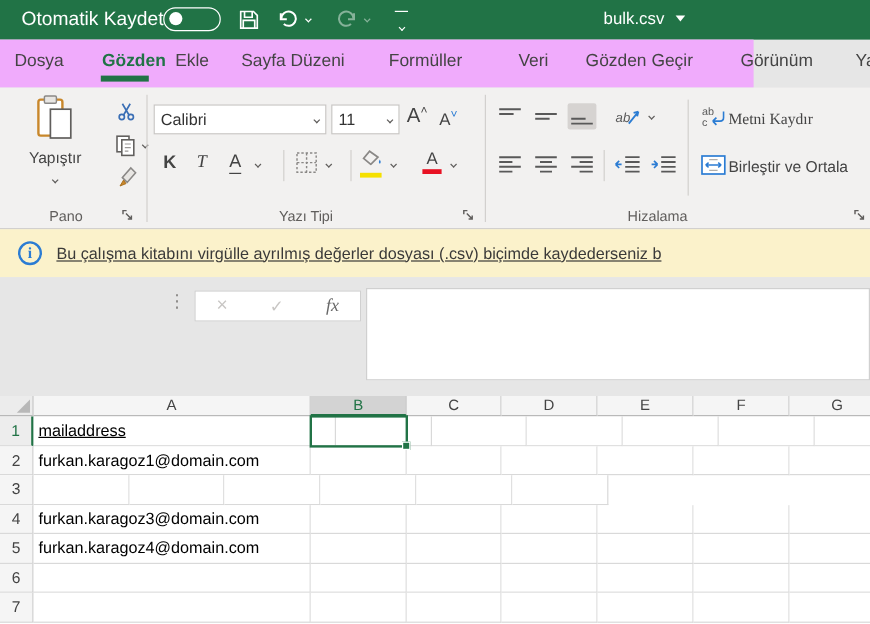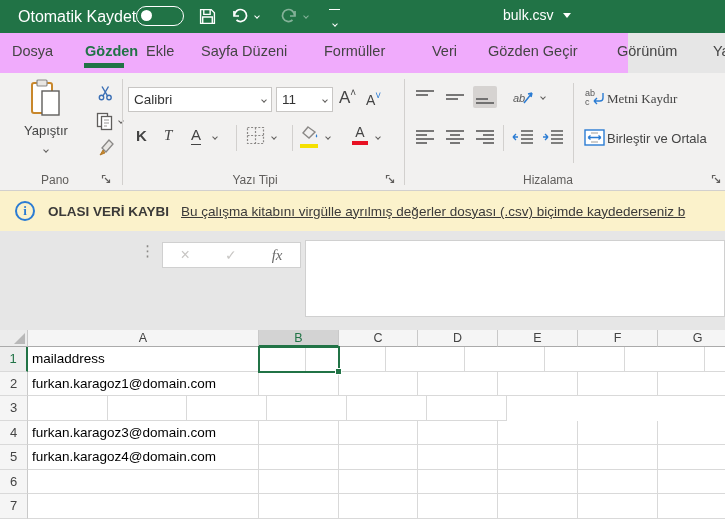--- a/index.html
+++ b/index.html
@@ -301,21 +301,20 @@
   <span class="abs ribbon-biglabel" style="left:607px; top:58px;">Birleştir ve Ortala</span>
   <div class="grp-label" style="left:508px; width:80px;">Hizalama</div>
   <svg class="launcher" style="left:711px;" viewBox="0 0 11 11">
       <path d="M1.5 4.5 v-3 h3" fill="none" stroke="#605e5c" stroke-width="1.2"></path>
       <path d="M4 4 l4.5 4.5 M8.5 5.5 v3 h-3" fill="none" stroke="#605e5c" stroke-width="1.2"></path>
     </svg>
 </div>
 
 <div class="msgbar">
   <div class="info-icon">i</div>
-  <span class="msg-title">OLASI VERİ KAYBI</span>
   <a class="msg-link">Bu çalışma kitabını virgülle ayrılmış değerler dosyası (.csv) biçimde kaydederseniz b</a>
 </div>
 
 <div class="fband">
   <div class="fdots">⋮</div>
   <div class="fxbox">
     <span class="fx-x">×</span>
     <span class="fx-check">✓</span>
     <span class="fx-fx">fx</span>
   </div>
@@ -331,21 +330,21 @@
     <div class="colhdr sel" style="width:80px;">B</div>
     <div class="colhdr" style="width:79px;">C</div>
     <div class="colhdr" style="width:80px;">D</div>
     <div class="colhdr" style="width:80px;">E</div>
     <div class="colhdr" style="width:80px;">F</div>
     <div class="colhdr" style="width:80px;">G</div>
   </div>
 
   <div class="gridrow" style="top:17px;">
     <div class="rowhdr sel">1</div>
-    <div class="cell" style="width:278px;">mailaddress</div>
+    <div class="cell" style="width:252px;text-decoration:underline;">mailaddress</div>
     <div class="cell" style="width:80px;"></div>
     <div class="cell" style="width:79px;"></div>
     <div class="cell" style="width:80px;"></div>
     <div class="cell" style="width:80px;"></div>
     <div class="cell" style="width:80px;"></div>
     <div class="cell" style="width:80px;"></div>
   </div>
   <div class="gridrow" style="top:41.5px;">
     <div class="rowhdr">2</div>
     <div class="cell" style="width:231px;">furkan.karagoz1@domain.com</div>

